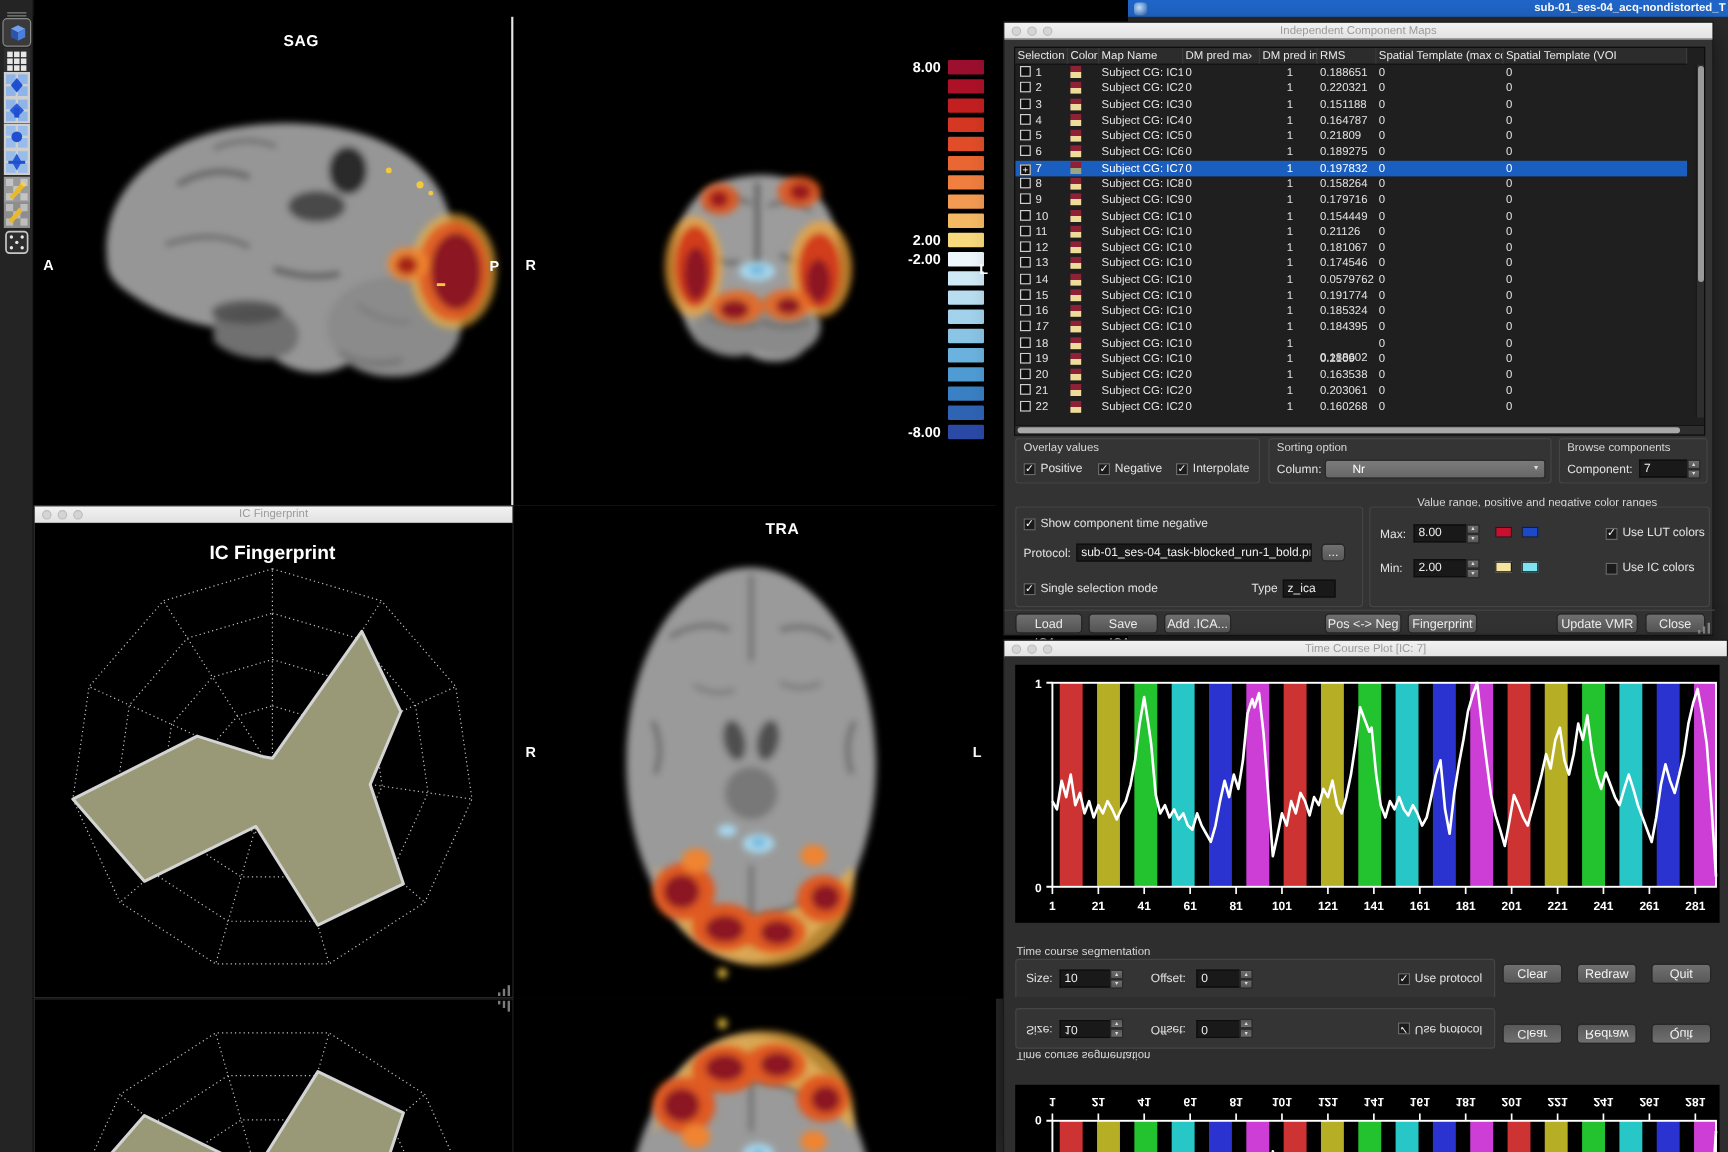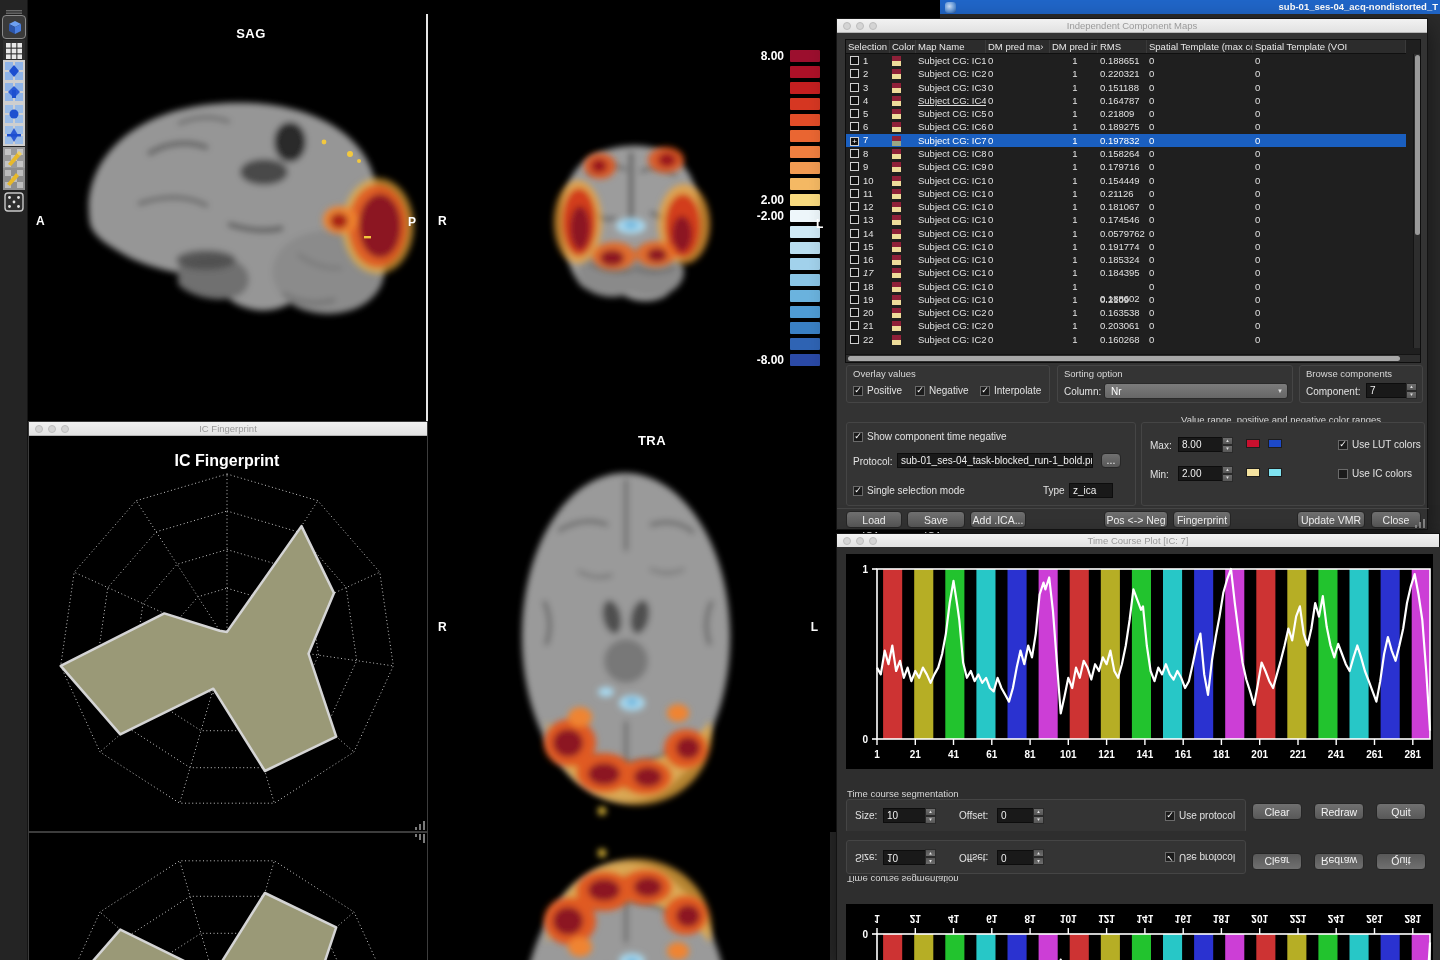--- a/index.html
+++ b/index.html
@@ -86,21 +86,21 @@
   .lbl { color:#e2e2e2; font-size:10px; white-space:nowrap; }
   .cb { display:inline-flex; width:10px; height:10px; background:#1b1b1b; border:1px solid #6a6a6a; align-items:center; justify-content:center; flex:none; }
   .cb .tick { color:#fff; font-size:9px; line-height:9px; }
   .cbrow { position:absolute; display:flex; align-items:center; gap:4px; }
   .field { background:#191919; border:1px solid #0d0d0d; color:#efefef; font-size:10px; padding:0 3px; height:15px; line-height:14px; white-space:nowrap; overflow:hidden; }
   .spin { display:flex; position:absolute; }
   .spin .field { border-right:none; }
   .spin-btns { width:11px; height:15px; display:flex; flex-direction:column; }
   .spin-btns div { flex:1; background:linear-gradient(#6e6e6e,#565656); border:1px solid #2a2a2a; color:#ddd; font-size:4.5px; line-height:6px; text-align:center; }
   .dropdown { position:absolute; height:16px; background:linear-gradient(#7b7b7b,#666666); border:1px solid #2a2a2a; border-radius:3px; color:#fff; font-size:10px; display:flex; align-items:center; }
-  .dropdown .dval { flex:1; padding-left:6px; }
+  .dropdown .dval { flex:1; padding-left:22px; }
   .dropdown .darr { width:14px; text-align:center; color:#dcdcdc; font-size:6px; }
   .btn { position:absolute; background:linear-gradient(#707070,#585858); border:1px solid #262626; border-radius:4px; color:#f2f2f2; font-size:10.5px; text-align:center; }
   .csw { display:inline-block; width:14px; height:9px; border:1px solid #1d1d1d; }
 
   
   .tc-section { position:absolute; left:0; top:13px; width:604px; height:295px; background:#2e2e2e; }
   .tc-plot { position:absolute; left:9px; top:7px; width:587px; height:215px; background:#000; }
   .seg-label { position:absolute; left:10px; top:241px; color:#d8d8d8; font-size:9.5px; }
   .seg-box { position:absolute; left:9px; top:252px; width:400px; height:34px; border:1px solid #454545; border-radius:3px; background:#343434; }
   .tc-mirror { position:absolute; left:0; top:297px; width:604px; height:130px; overflow:hidden; background:#2e2e2e; }
@@ -554,21 +554,21 @@
     <span class="td c2" style="width: 70px;">Subject CG: IC3</span>
             <span class="td c3" style="width: 64px;">0</span>
             <span class="td c4" style="text-align: center; width: 48px;">1</span>
     <span class="td c5" style="width: 49px;">0.151188</span>
             <span class="td c6" style="width: 106px;">0</span>
             <span class="td c7" style="width: 153px;">0</span>
   </div>
           <div class="tr">
     <span class="td c0" style="width: 44px;"><span class="cbx"></span><span class="nr">4</span></span>
     <span class="td c1" style="width: 26px;"><span class="swatch2" style="background: linear-gradient(rgb(142, 32, 56) 0px, rgb(142, 32, 56) 50%, rgb(238, 220, 154) 50%, rgb(238, 220, 154) 100%);"></span></span>
-    <span class="td c2" style="width: 70px; text-decoration: underline;">Subject CG: IC4</span>
+    <span class="td c2" style="width: 70px;">Subject CG: IC4</span>
             <span class="td c3" style="width: 64px;">0</span>
             <span class="td c4" style="text-align: center; width: 48px;">1</span>
     <span class="td c5" style="width: 49px;">0.164787</span>
             <span class="td c6" style="width: 106px;">0</span>
             <span class="td c7" style="width: 153px;">0</span>
   </div>
           <div class="tr">
     <span class="td c0" style="width: 44px;"><span class="cbx"></span><span class="nr">5</span></span>
     <span class="td c1" style="width: 26px;"><span class="swatch2" style="background: linear-gradient(rgb(142, 32, 56) 0px, rgb(142, 32, 56) 50%, rgb(238, 220, 154) 50%, rgb(238, 220, 154) 100%);"></span></span>
     <span class="td c2" style="width: 70px;">Subject CG: IC5</span>

